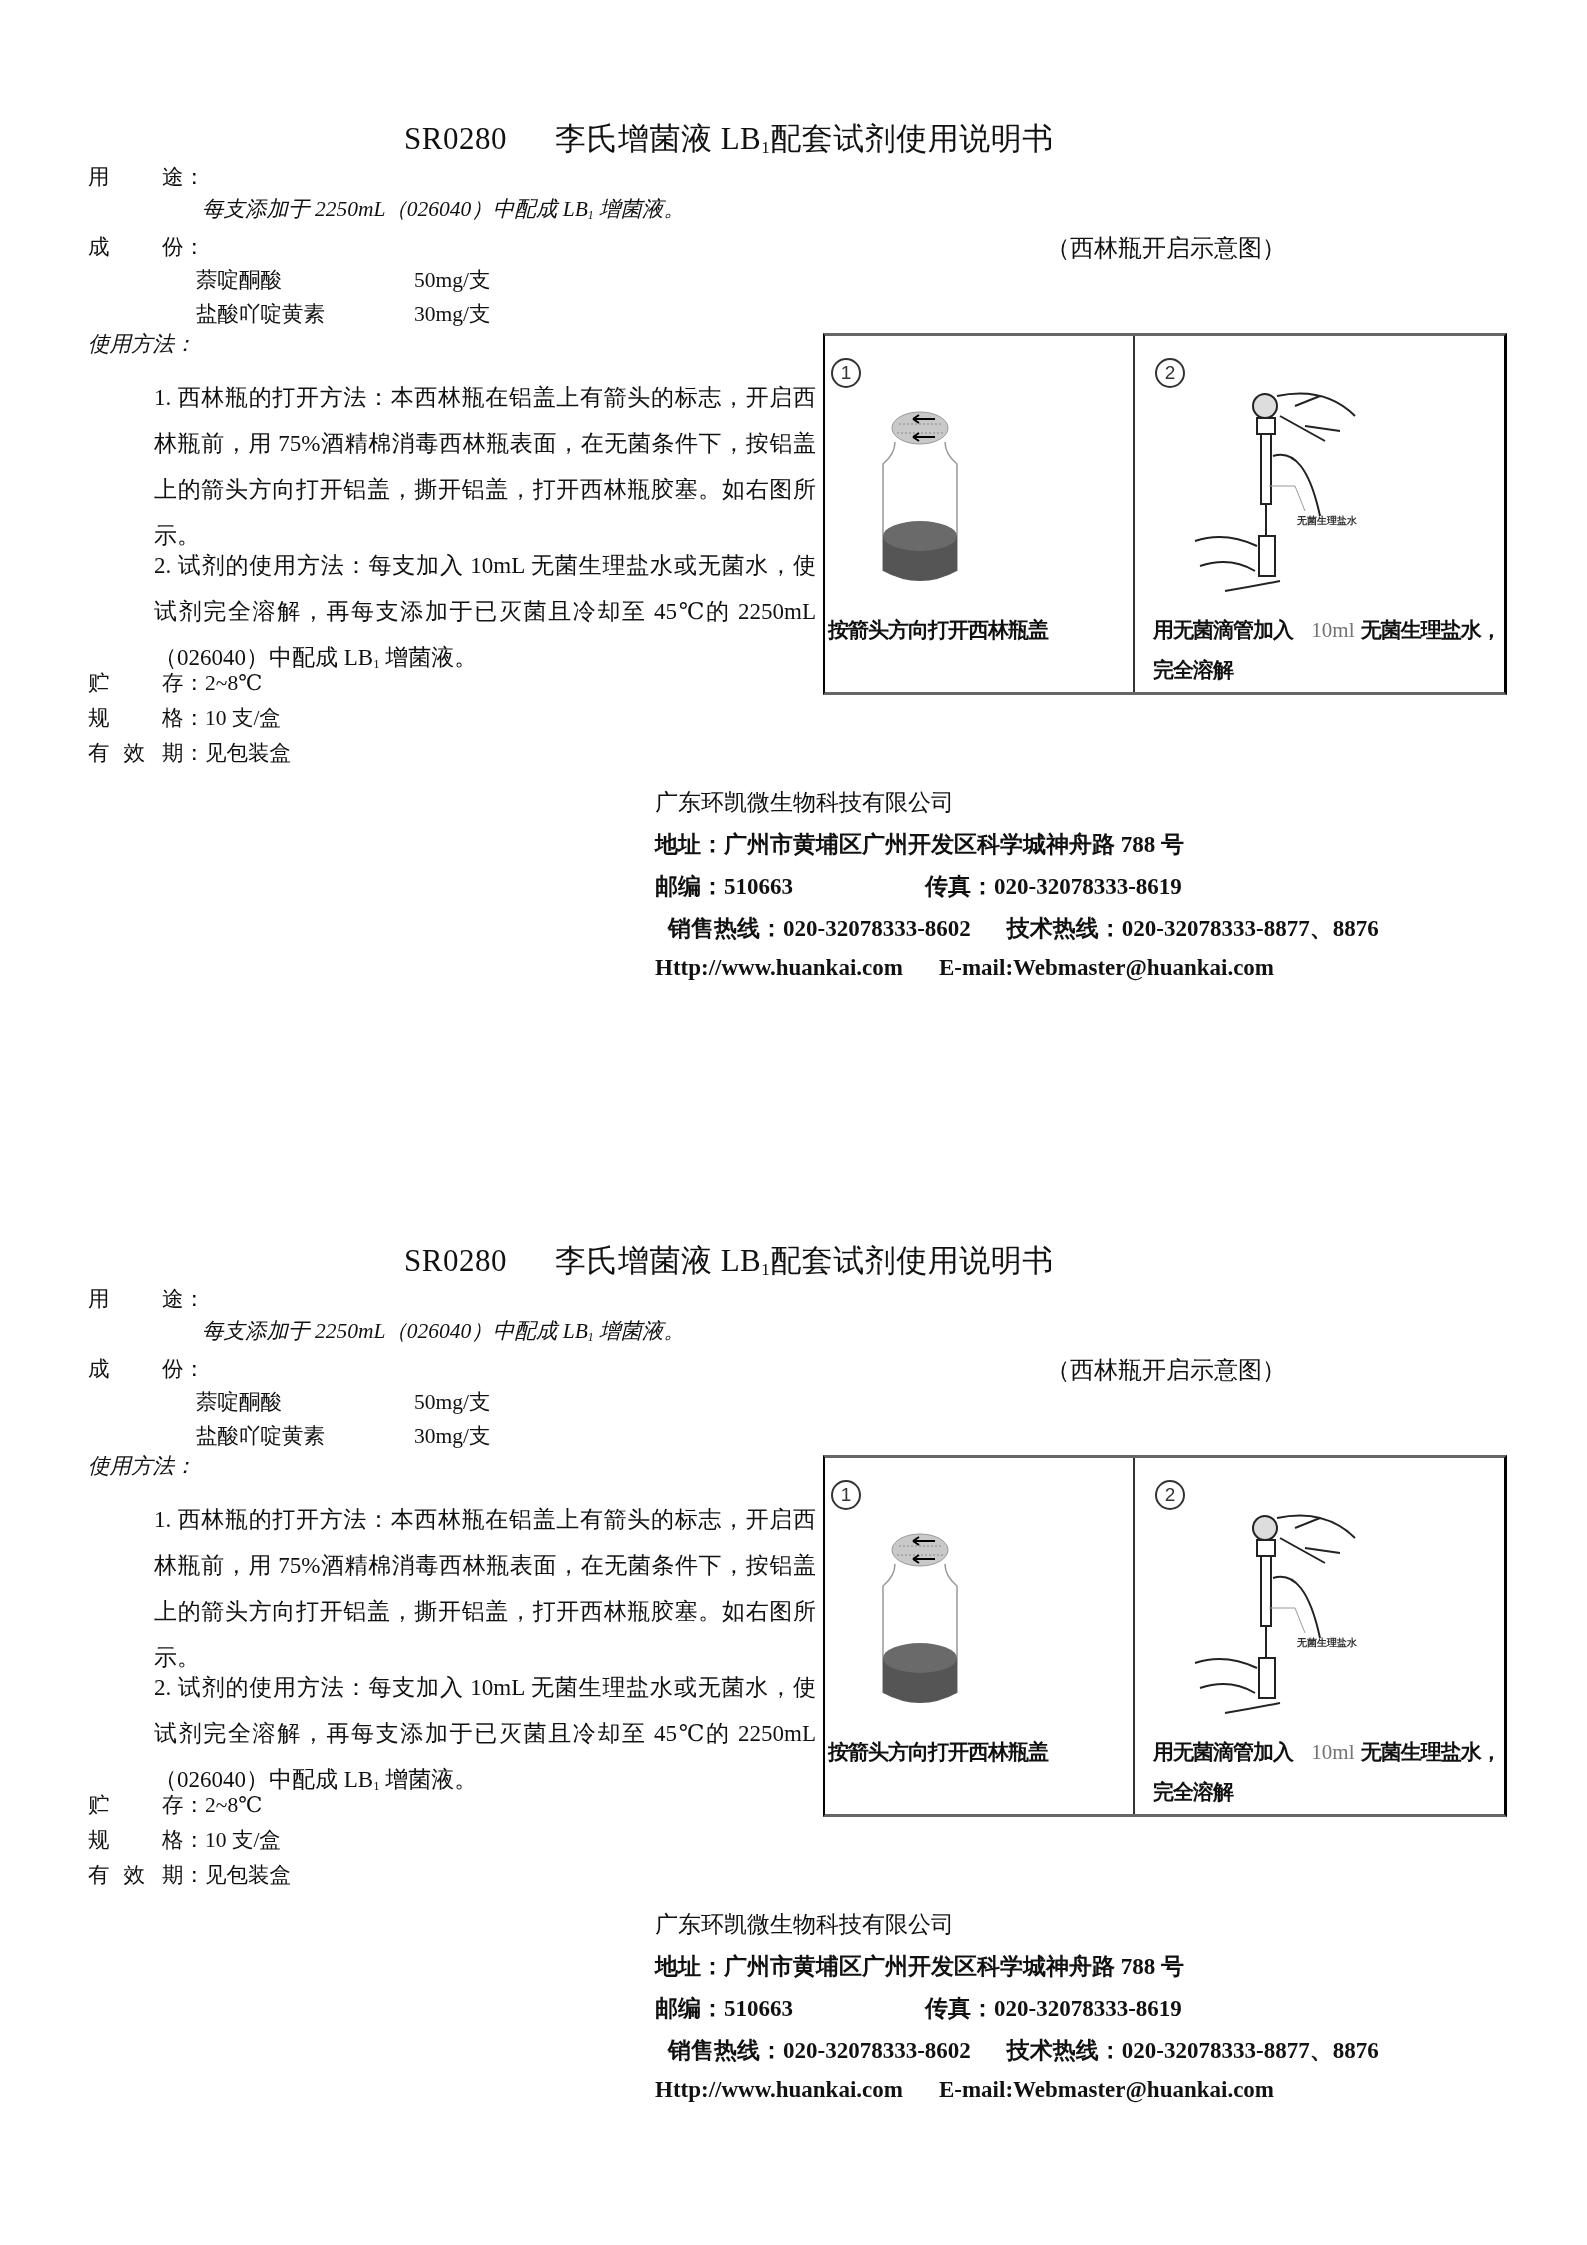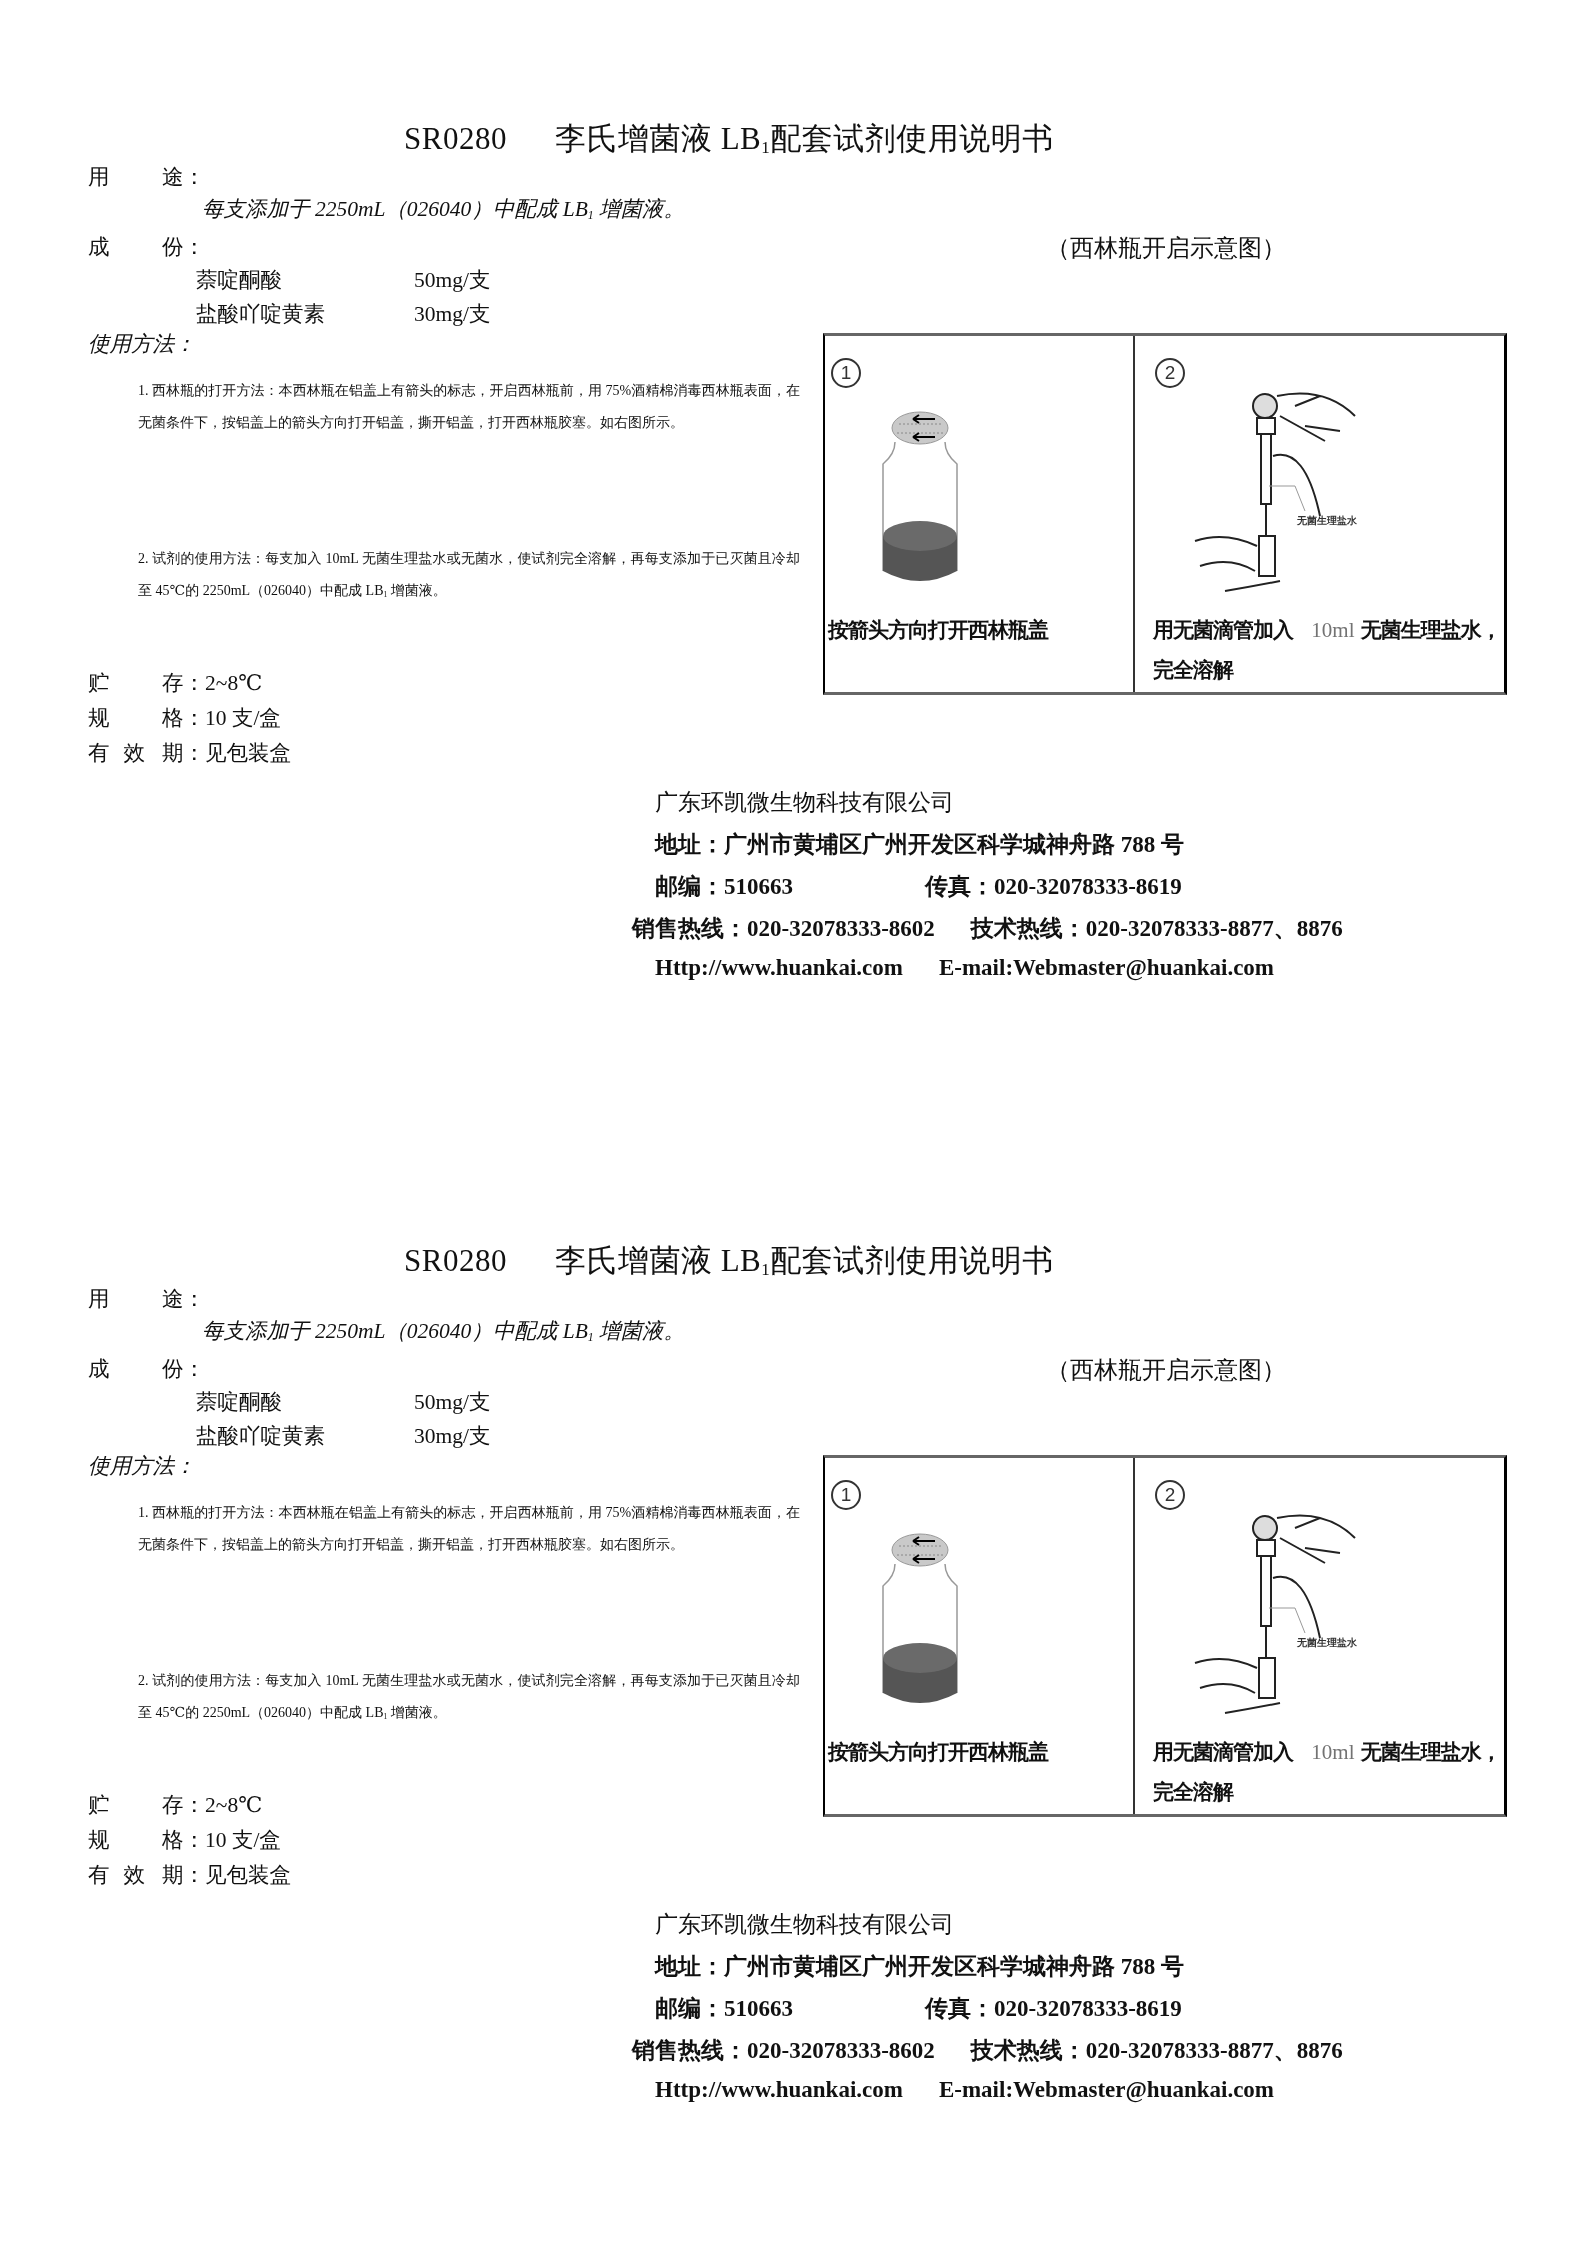--- a/index.html
+++ b/index.html
@@ -25,22 +25,22 @@
     .purpose-label { top: 167px; }
     .purpose-text { top: 199px; left: 202px; font-style: italic; }
     .comp-label { top: 237px; }
     .comp-row { left: 196px; }
     .comp-amt { left: 414px; text-align: center; }
     .comp1 { top: 270px; }
     .comp2 { top: 304px; }
     .usage-label { top: 334px; left: 88px; font-style: italic; }
 
     .para {
-      position: absolute; left: 138px; width: 662px;
-      font-size: 14px; line-height: 32px; text-align: justify;
+      position: absolute; left: 154px; width: 662px;
+      font-size: 23px; line-height: 46px; text-align: justify;
     }
     .p1 { top: 375px; }
     .p2 { top: 543px; }
 
     .store { top: 673px; }
     .spec { top: 708px; }
     .valid { top: 743px; }
     .valid .lbl-a span { margin-right: 14px; }
 
     .fig-caption { position: absolute; top: 232px; left: 1046px; font-size: 24px; white-space: nowrap; }
@@ -67,21 +67,21 @@
     }
     .cap.c1 { top: 280px; left: 3px; }
     .cap.c2a { top: 280px; left: 18px; }
     .cap.c2b { top: 320px; left: 18px; }
     .cap .ml { color: #737373; font-family: "Liberation Serif", serif; font-weight: normal; letter-spacing: 0; margin-left: 12px; }
 
     .company { position: absolute; left: 655px; font-size: 23px; font-weight: bold; white-space: nowrap; }
     .co1 { top: 787px; font-weight: normal; }
     .co2 { top: 829px; }
     .co3 { top: 871px; text-align: right; }
-    .co4 { top: 913px; left: 632px; }
+    .co4 { top: 913px; left: 668px; }
     .co5 { top: 955px; }
     .gap1 { display: inline-block; width: 132px; }
     .gap2 { display: inline-block; width: 36px; }
     .gap3 { display: inline-block; width: 36px; }
   </style>
 </head>
 <body>
 
 <div id="root">
   <section class="sheet s1">

